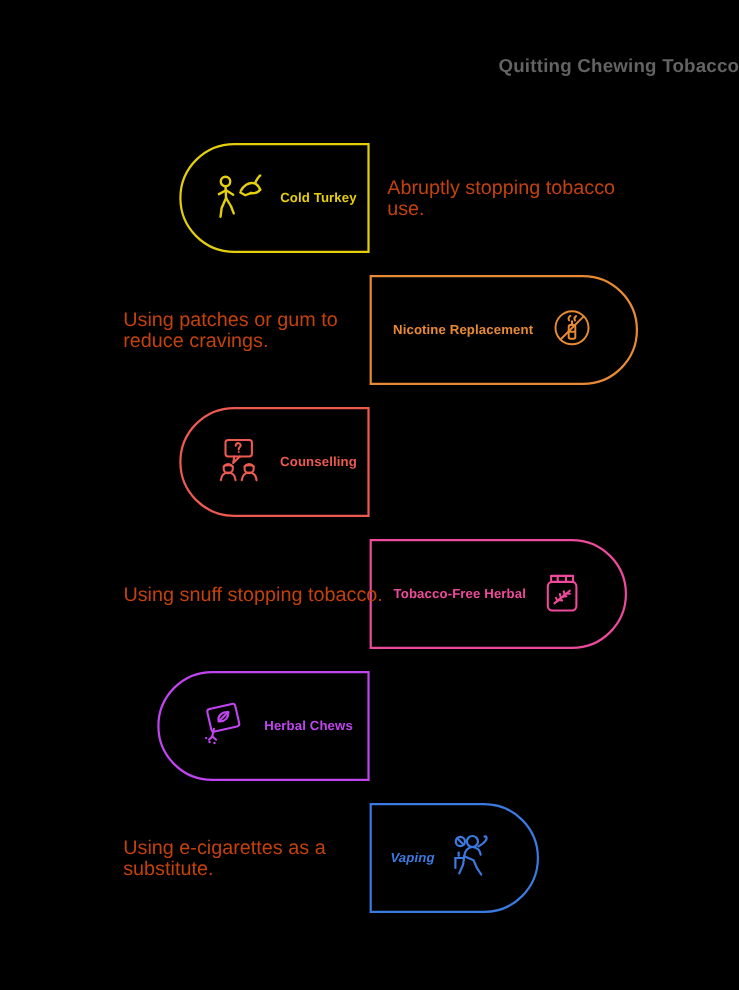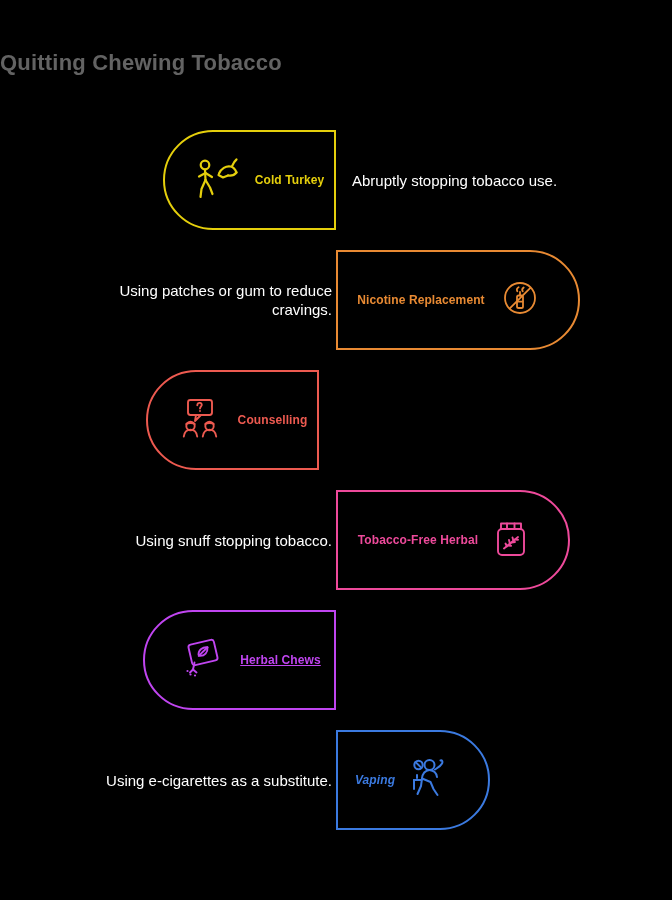--- a/index.html
+++ b/index.html
@@ -4,22 +4,22 @@
 <style>
   html,body{margin:0;padding:0;}
   body{
     width:672px;height:900px;background:#000;overflow:hidden;
     font-family:"Liberation Sans", sans-serif;
     -webkit-font-smoothing:antialiased;
   }
   #page{position:relative;width:672px;height:900px;}
 
   .title{
-    position:absolute;left:0;top:50px;width:672px;text-align:left;
-    color:#636363;font-size:22px;font-weight:bold;letter-spacing:0.2px;
+    position:absolute;left:0;top:50px;width:672px;text-align:right;
+    color:#636363;font-size:17px;font-weight:bold;letter-spacing:0.2px;
   }
 
   .row{position:absolute;left:0;width:672px;height:102px;}
 
   
   .pill{
     position:absolute;top:0;height:100px;box-sizing:border-box;
     border-style:solid;border-width:2px;display:flex;align-items:center;
   }
   .pill.left-cap{border-radius:51px 0 0 51px;}
@@ -31,25 +31,25 @@
   }
   .pill.left-cap .pill-inner{padding-left:26px;padding-right:6px;}
   .pill.right-cap .pill-inner{padding-left:10px;padding-right:28px;}
 
   .pill-label{
     font-size:12px;font-weight:bold;white-space:nowrap;letter-spacing:0.1px;
   }
   .ico{flex:0 0 auto;display:block;}
 
   .desc{
-    position:absolute;color:#ffffff;font-size:15px;line-height:19px;
+    position:absolute;color:#c2410c;font-size:18px;line-height:19px;
     top:0;height:100px;display:flex;flex-direction:column;justify-content:center;
   }
   .desc.right-of{left:352px;width:230px;text-align:left;align-items:flex-start;}
-  .desc.left-of{left:96px;width:236px;text-align:right;align-items:flex-end;}
+  .desc.left-of{left:112px;width:236px;align-items:flex-end;}
 </style>
 </head>
 <body>
 
 <div id="page">
 
   <div class="title">Quitting Chewing Tobacco</div>
 
   <div class="row" style="top:130px;">
     <div class="pill left-cap" style="left:163px;width:173px;border-color:#e5cf0c;">
@@ -88,21 +88,21 @@
             <path d="M23.7 14.4 C22.7 12.7 23.4 11.3 24.7 10.4"></path>
             <path d="M18.4 24.6 L23.6 24.6"></path>
           </svg>
         </span>
       </div>
     </div>
     <div class="desc left-of">Using patches or gum to reduce cravings.</div>
   </div>
 
   <div class="row" style="top:370px;">
-    <div class="pill left-cap" style="left:146px;width:173px;border-color:#ed5a50;">
+    <div class="pill left-cap" style="left:163px;width:173px;border-color:#ed5a50;">
       <div class="pill-inner">
         <span class="ico">
           <svg width="46" height="42" viewBox="0 0 46 42" fill="none" stroke="#ed5a50" stroke-width="1.9" stroke-linecap="round" stroke-linejoin="round">
             <rect x="10" y="3" width="24" height="15" rx="2.4"></rect>
             <path d="M18 18 L17 24 L23 18"></path>
             <path d="M19.3 8.2 C19.3 6.5 20.7 5.6 22.1 5.9 C23.6 6.2 24.3 7.8 23.3 9 C22.6 9.9 22 10.2 22 11.6"></path>
             <circle cx="22" cy="14" r="0.9" fill="#ed5a50" stroke="none"></circle>
             <circle cx="12.5" cy="29" r="4.2"></circle>
             <path d="M8.3 27 C9.6 25.6 15.4 25.6 16.7 27"></path>
             <path d="M5.8 39.5 C6.4 34.8 9 32.6 12.5 32.6 C16 32.6 18.6 34.8 19.2 39.5"></path>
@@ -149,21 +149,21 @@
             <path d="M20.5 18.5 C20.5 13.8 24.6 10.8 29.5 11.3 C29.9 16.3 26.6 20.1 21.8 19.8"></path>
             <path d="M29.5 11.3 L20.7 19.9"></path>
             <path d="M16.5 26.5 L15 33.5"></path>
             <path d="M15 33.5 L12 36.5"></path>
             <path d="M15 33.5 L18.5 36.5"></path>
             <circle cx="9.5" cy="35" r="1.1" fill="#c045f0" stroke="none"></circle>
             <circle cx="12.5" cy="38.5" r="1.1" fill="#c045f0" stroke="none"></circle>
             <circle cx="17" cy="39.5" r="1.1" fill="#c045f0" stroke="none"></circle>
           </svg>
         </span>
-        <span class="pill-label" style="color:#c045f0;text-decoration:underline;">Herbal Chews</span>
+        <span class="pill-label" style="color:#c045f0;">Herbal Chews</span>
       </div>
     </div>
   </div>
 
   <div class="row" style="top:730px;">
     <div class="pill right-cap" style="left:336px;width:154px;border-color:#3b7ae0;">
       <div class="pill-inner">
         <span class="pill-label" style="color:#3b7ae0;font-style:italic;">Vaping</span>
         <span class="ico">
           <svg width="44" height="44" viewBox="0 0 44 44" fill="none" stroke="#3b7ae0" stroke-width="2" stroke-linecap="round" stroke-linejoin="round">

